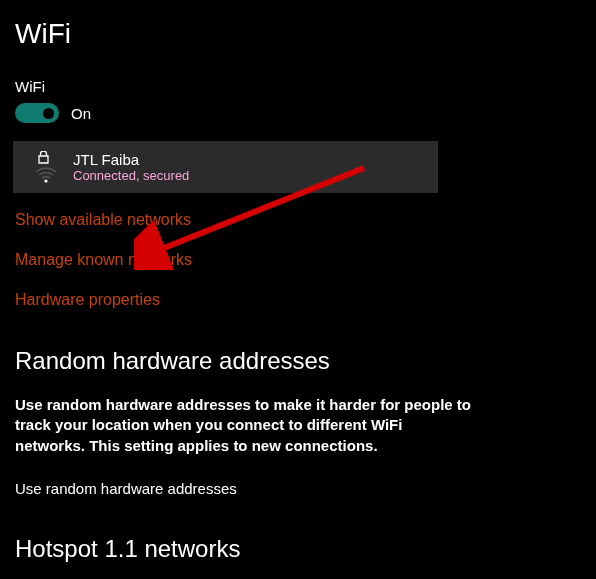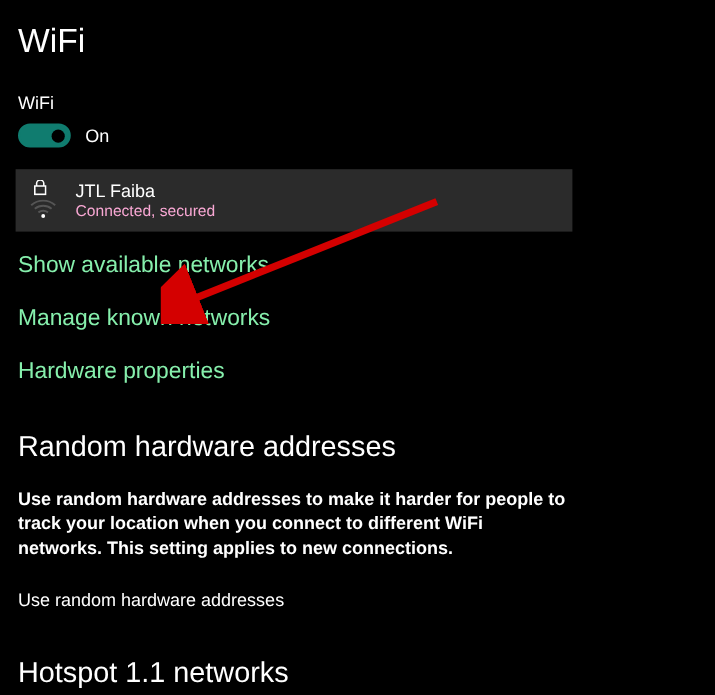--- a/index.html
+++ b/index.html
@@ -67,25 +67,25 @@
       background: #888888;
       border-radius: 50%;
       top: 2.5px;
       left: 3px;
     }
     .toggle-label {
       font-size: 15px;
     }
     .network-card {
       background: #2b2b2b;
-      padding: 10px 12px;
+      padding: 10px 22px;
       display: flex;
-      align-items: center;
+      align-items: flex-end;
       gap: 14px;
-      width: 464px;
+      width: 425px;
       margin-left: -2px;
       margin-bottom: 18px;
       cursor: pointer;
     }
     .network-icon-wrap {
       position: relative;
       width: 24px;
       height: 30px;
     }
     .lock-icon {
@@ -104,22 +104,22 @@
     }
     .network-name {
       font-size: 15px;
       color: #ffffff;
     }
     .network-status {
       font-size: 13px;
       color: #f9a8d4;
     }
     .link {
-      color: #86efac;
-      font-size: 19px;
+      color: #c2410c;
+      font-size: 16px;
       display: block;
       margin-bottom: 22px;
       cursor: pointer;
     }
     .section-heading {
       font-size: 24px;
       font-weight: 400;
       margin-top: 38px;
       margin-bottom: 20px;
       color: #ffffff;

